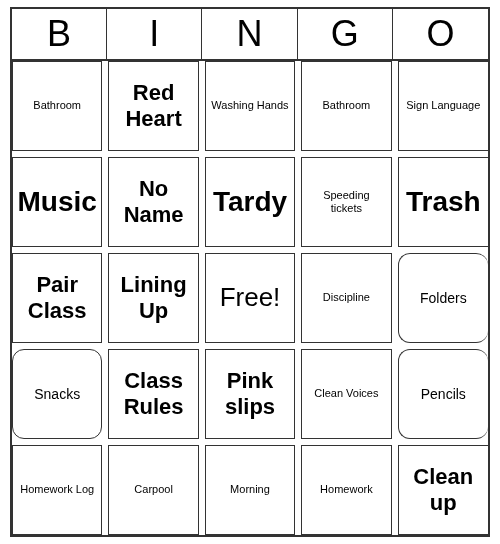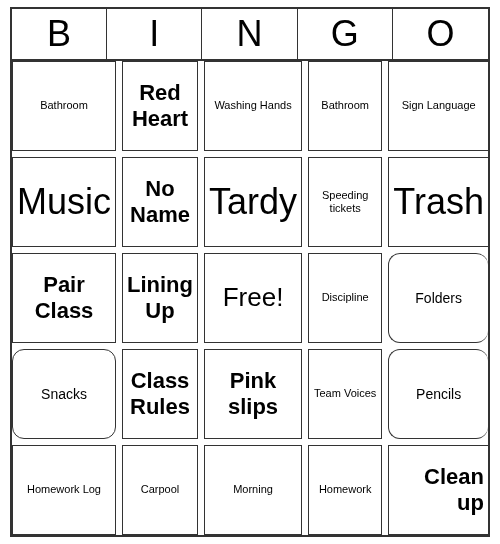--- a/index.html
+++ b/index.html
@@ -55,40 +55,39 @@
       display: flex;
       align-items: center;
       justify-content: center;
       text-align: center;
       padding: 4px;
       line-height: 1.2;
     }
 
     .bingo-cell:nth-child(5n) {
       border-right: none;
-      text-align: right;
     }
 
     .bingo-cell.small-text {
       font-size: 11px;
     }
 
     .bingo-cell.medium-text {
       font-size: 14px;
       border-radius: 12px;
     }
 
     .bingo-cell.large-text {
       font-size: 22px;
       font-weight: bold;
     }
 
     .bingo-cell.xlarge-text {
-      font-size: 36px;
-      font-weight: normal;
+      font-size: 28px;
+      font-weight: bold;
     }
 
     .bingo-cell.free {
       font-size: 26px;
       font-weight: normal;
     }
   </style>
 </head>
 <body>
 
@@ -112,21 +111,21 @@
       <div class="bingo-cell small-text">Speeding tickets</div>
       <div class="bingo-cell xlarge-text">Trash</div>
       <div class="bingo-cell large-text">Pair Class</div>
       <div class="bingo-cell large-text">Lining Up</div>
       <div class="bingo-cell free">Free!</div>
       <div class="bingo-cell small-text">Discipline</div>
       <div class="bingo-cell medium-text">Folders</div>
       <div class="bingo-cell medium-text">Snacks</div>
       <div class="bingo-cell large-text">Class Rules</div>
       <div class="bingo-cell large-text">Pink slips</div>
-      <div class="bingo-cell small-text">Team Voices</div>
+      <div class="bingo-cell small-text">Clean Voices</div>
       <div class="bingo-cell medium-text">Pencils</div>
       <div class="bingo-cell small-text">Homework Log</div>
       <div class="bingo-cell small-text">Carpool</div>
       <div class="bingo-cell small-text">Morning</div>
       <div class="bingo-cell small-text">Homework</div>
       <div class="bingo-cell large-text">Clean up</div>
     </div>
 </div>
 
 </body></html>

